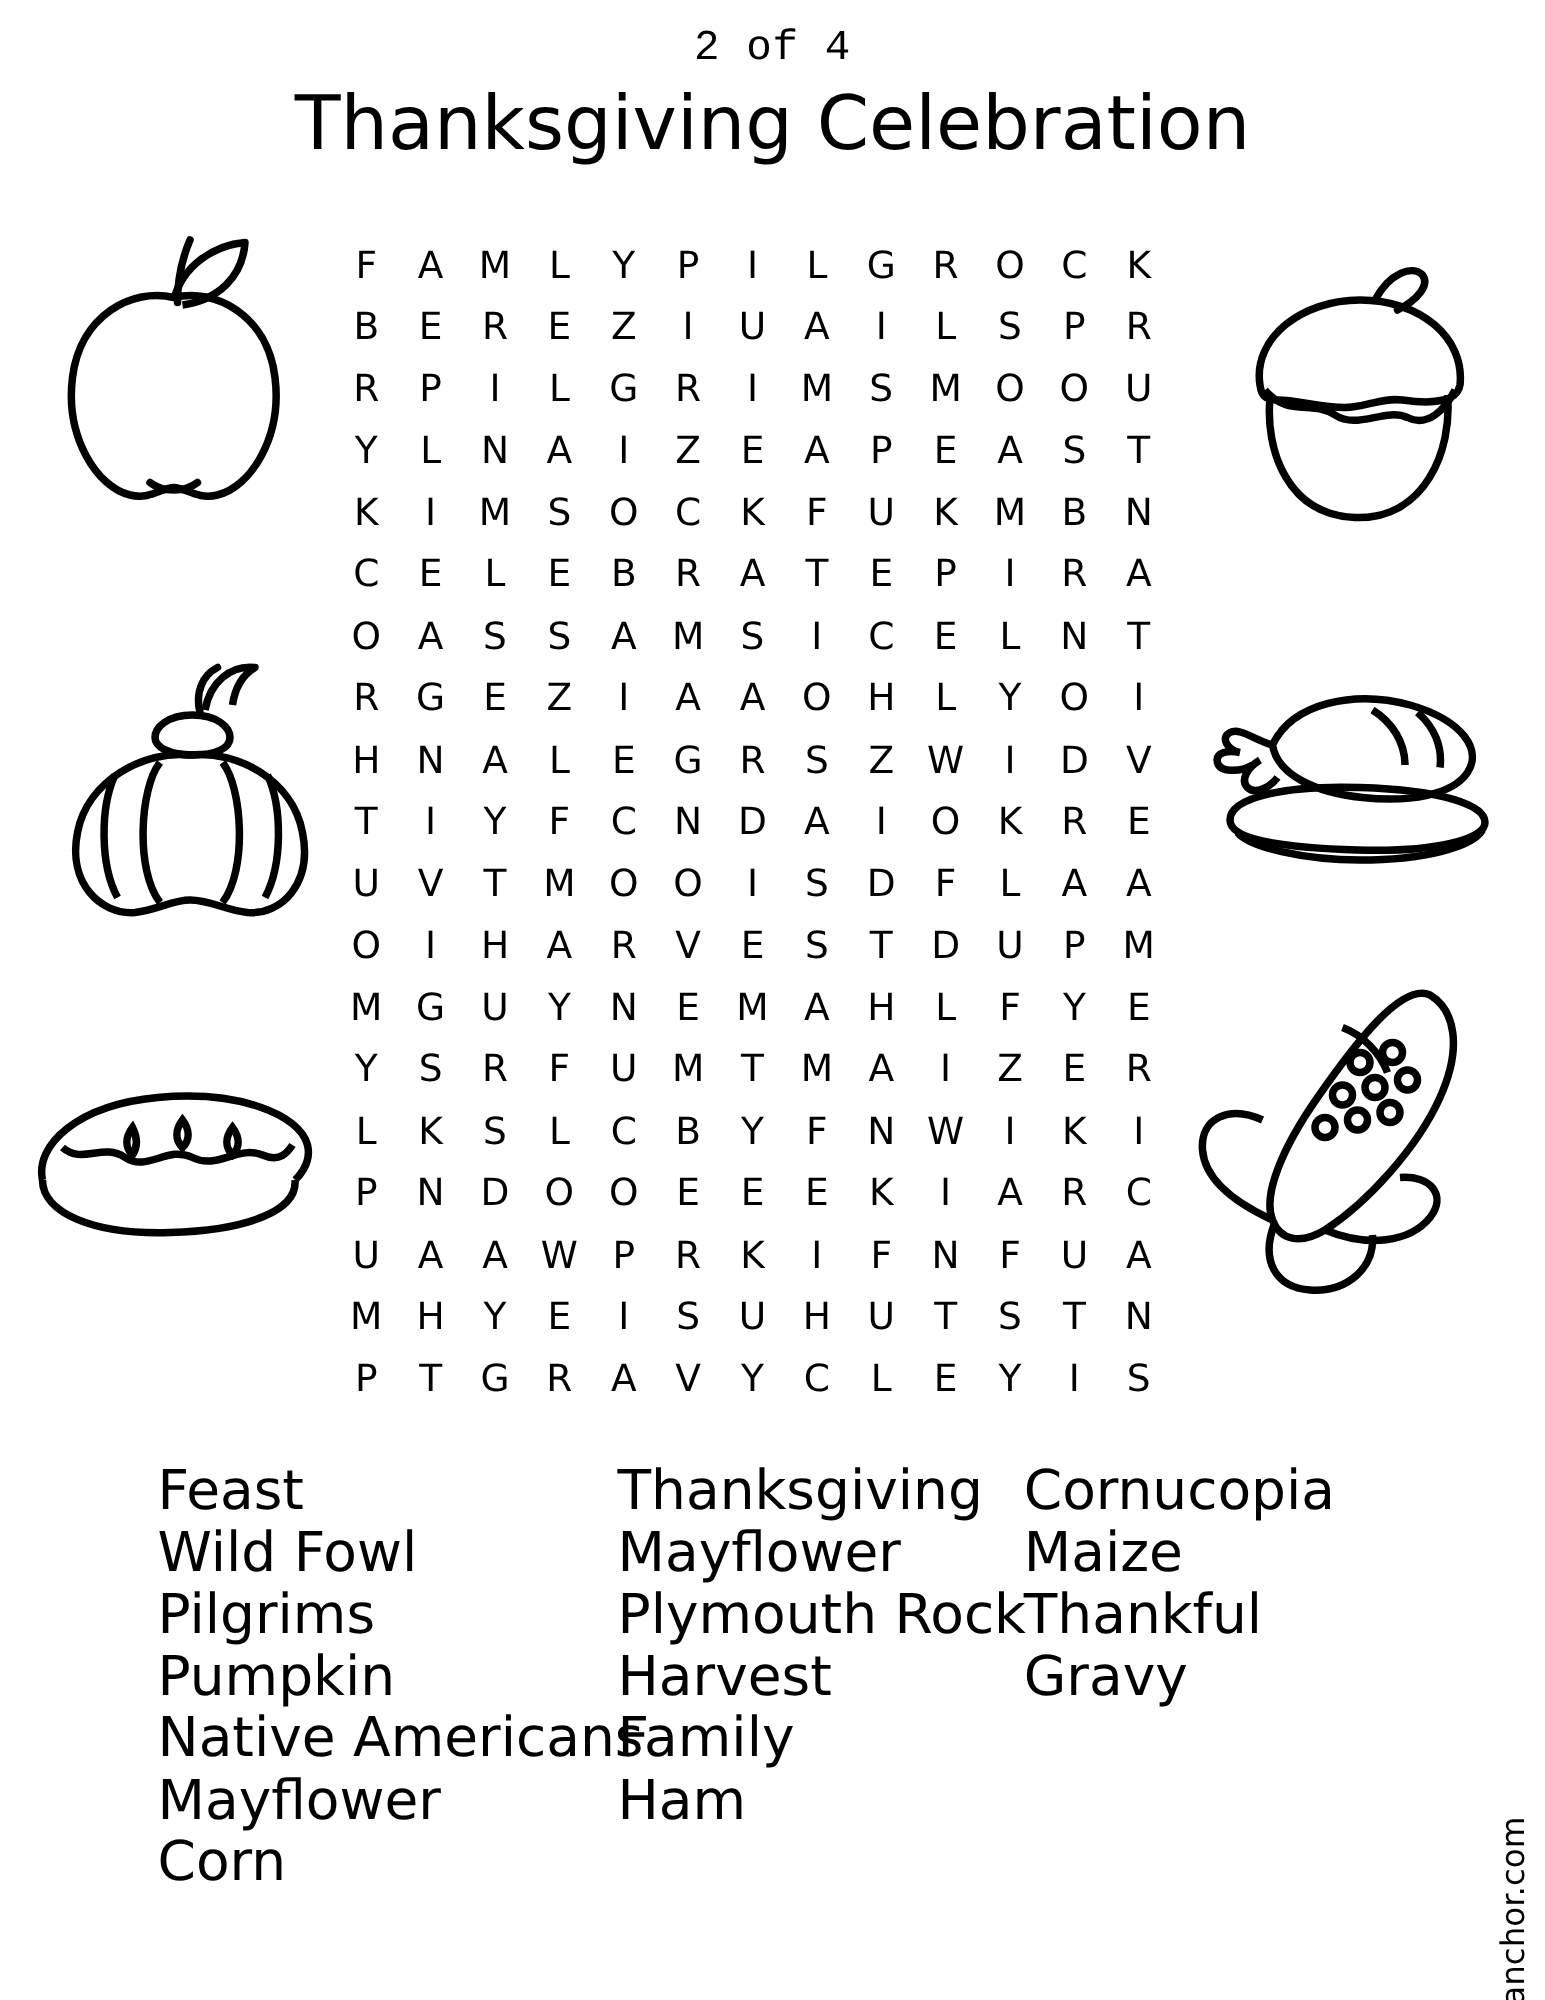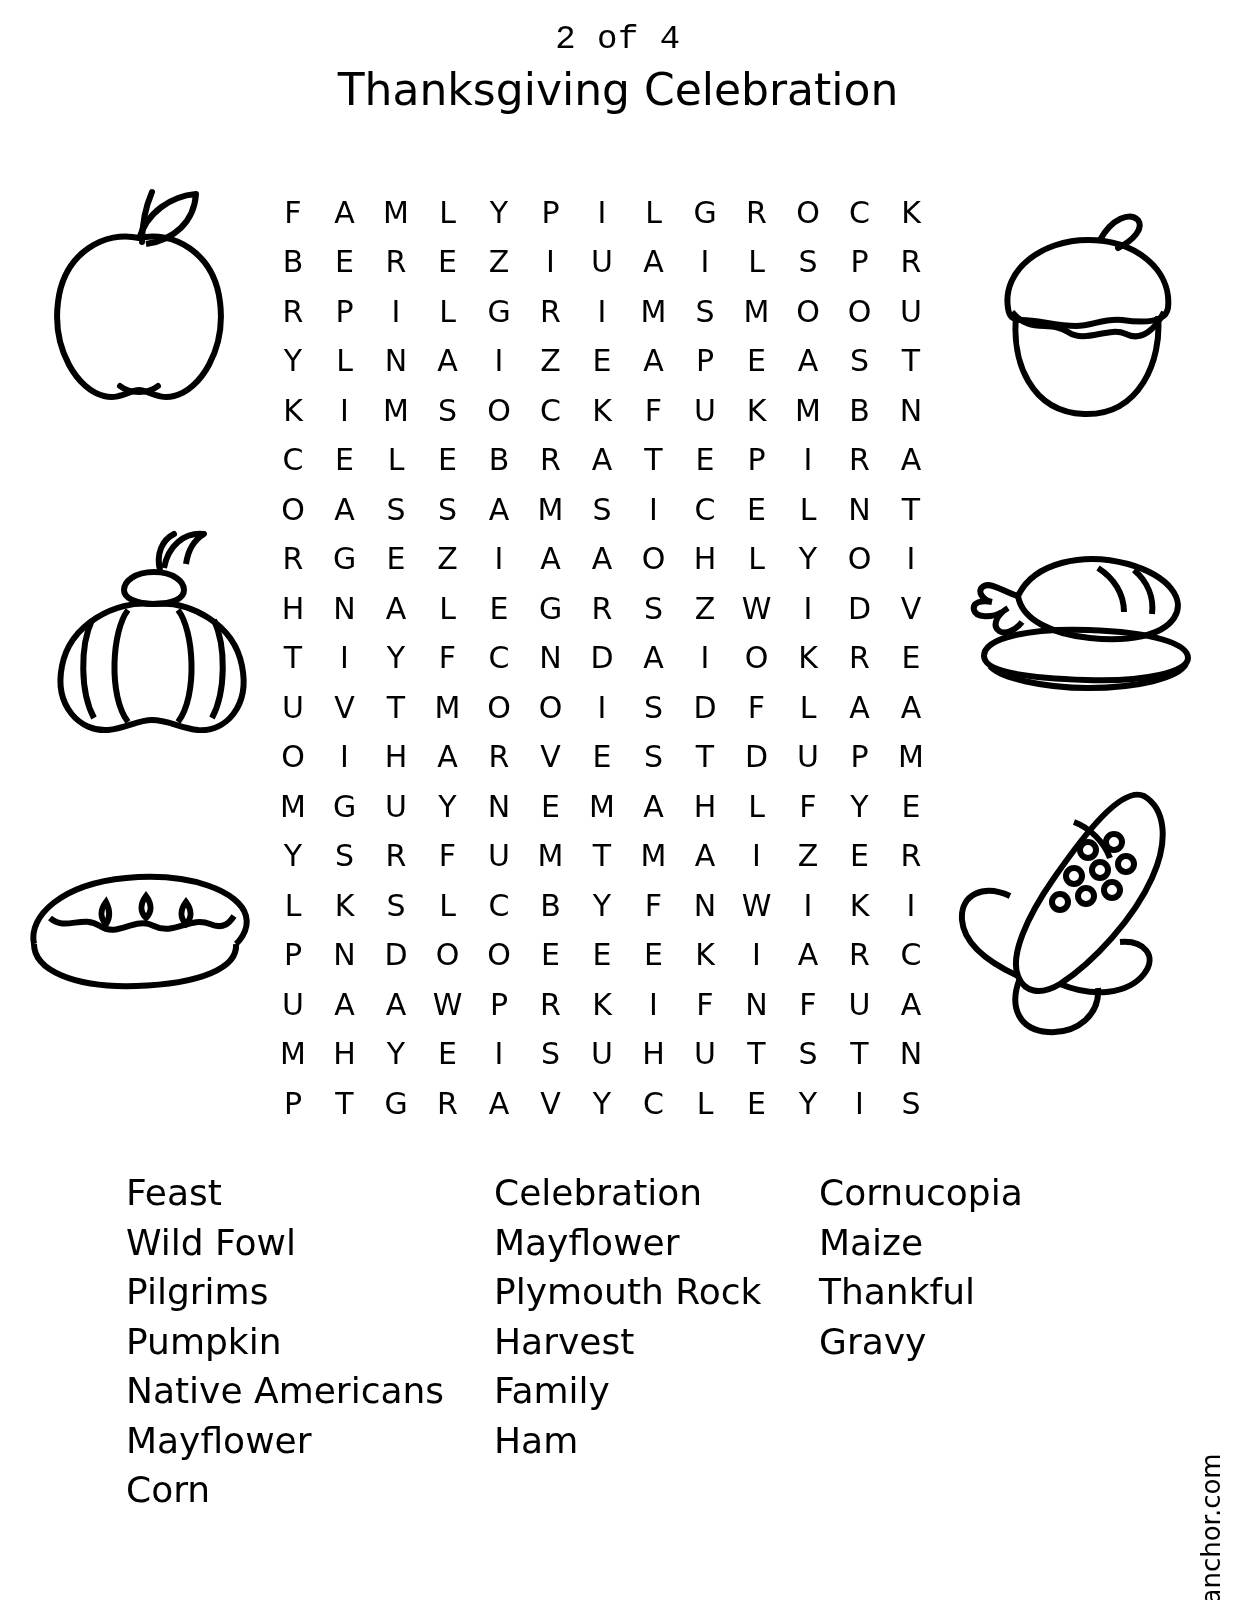--- a/index.html
+++ b/index.html
@@ -29,21 +29,21 @@
     font-size: 34px;
     font-family: Liberation Mono, monospace;
     letter-spacing: 0.5px;
   }
   .puzzle-title {
     position: absolute;
     top: 64px;
     left: 0;
     width: 1236px;
     text-align: center;
-    font-size: 44px;
+    font-size: 60px;
     font-family: "DejaVu Sans", sans-serif;
     font-weight: 400;
     letter-spacing: 0px;
   }
 
   
   .grid {
     position: absolute;
     top: 188px;
     left: 272px;
@@ -73,21 +73,21 @@
     gap: 0px;
   }
   .word-col {
     display: flex;
     flex-direction: column;
   }
   .word-col.c1 { width: 368px; }
   .word-col.c2 { width: 325px; }
   .word-col.c3 { width: 287px; }
   .word-item {
-    font-size: 36px;
+    font-size: 44px;
     line-height: 49.5px;
     font-family: "DejaVu Sans", sans-serif;
     white-space: nowrap;
   }
 
   
   .credit {
     position: absolute;
     right: 10px;
     bottom: 28px;
@@ -486,21 +486,21 @@
     <div class="word-col c1">
       <div class="word-item">Feast</div>
       <div class="word-item">Wild Fowl</div>
       <div class="word-item">Pilgrims</div>
       <div class="word-item">Pumpkin</div>
       <div class="word-item">Native Americans</div>
       <div class="word-item">Mayflower</div>
       <div class="word-item">Corn</div>
     </div>
     <div class="word-col c2">
-      <div class="word-item">Celebration</div>
+      <div class="word-item">Thanksgiving</div>
       <div class="word-item">Mayflower</div>
       <div class="word-item">Plymouth Rock</div>
       <div class="word-item">Harvest</div>
       <div class="word-item">Family</div>
       <div class="word-item">Ham</div>
     </div>
     <div class="word-col c3">
       <div class="word-item">Cornucopia</div>
       <div class="word-item">Maize</div>
       <div class="word-item">Thankful</div>

